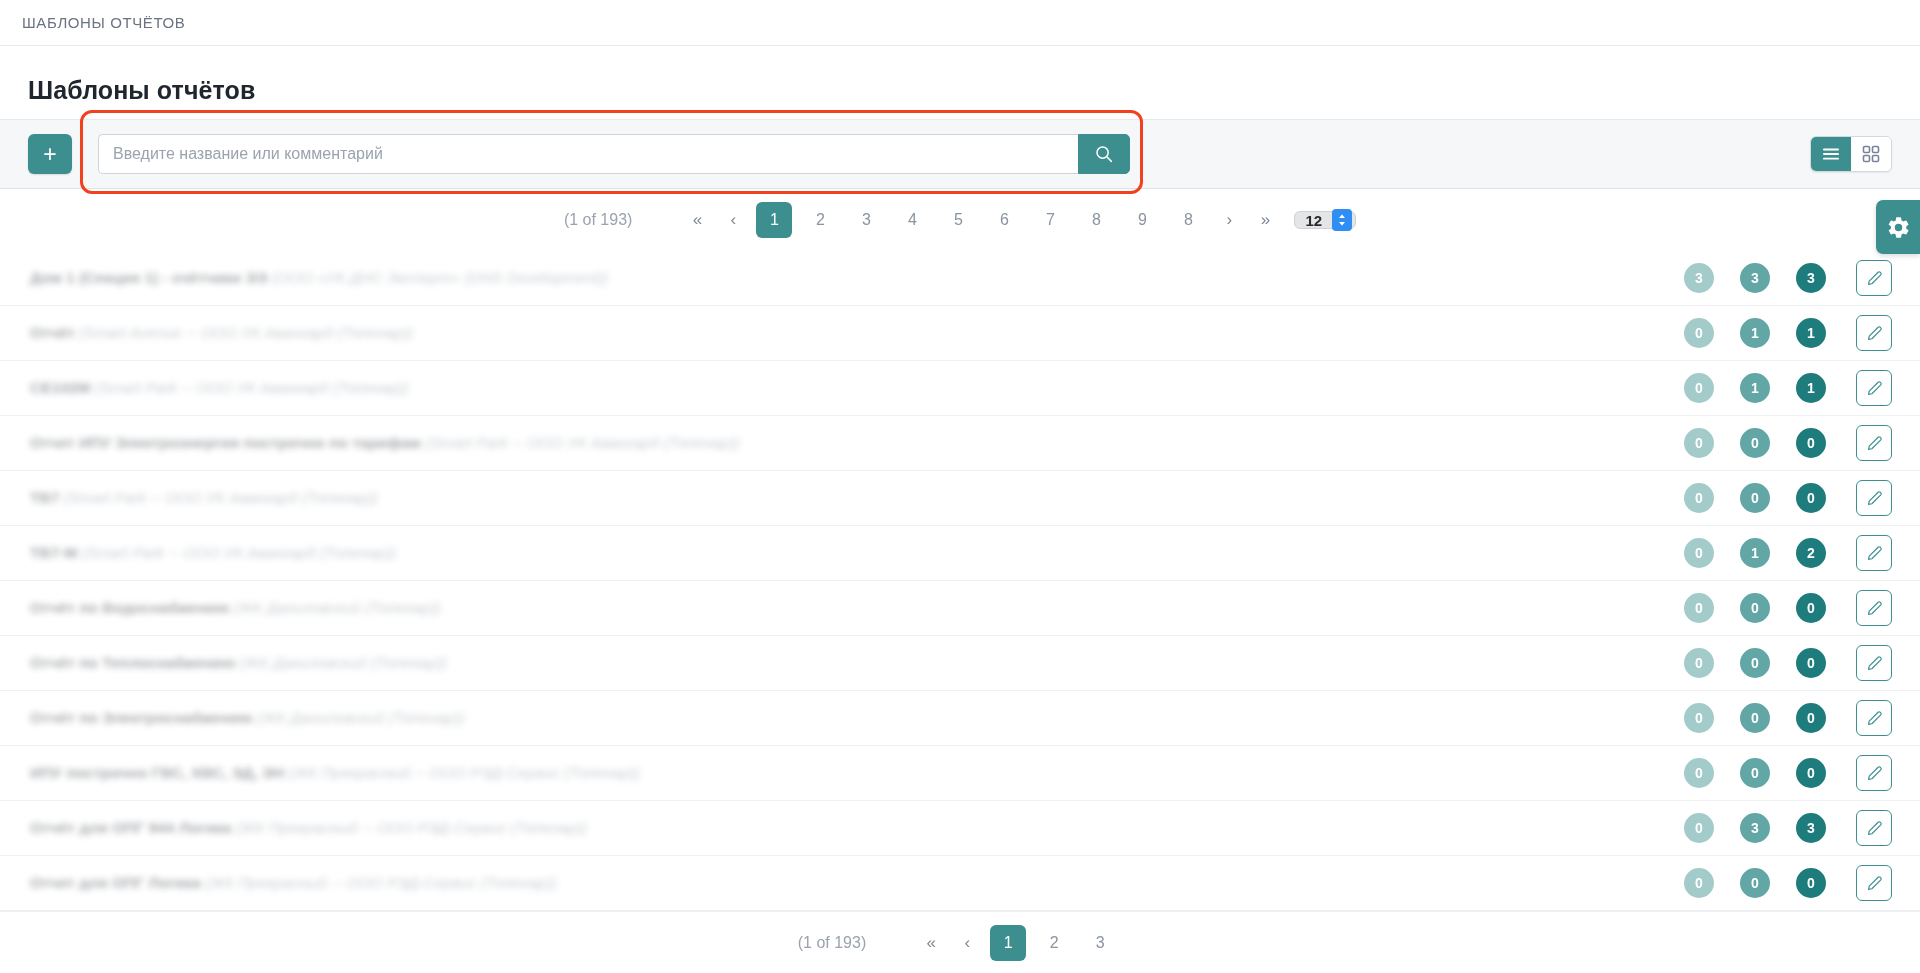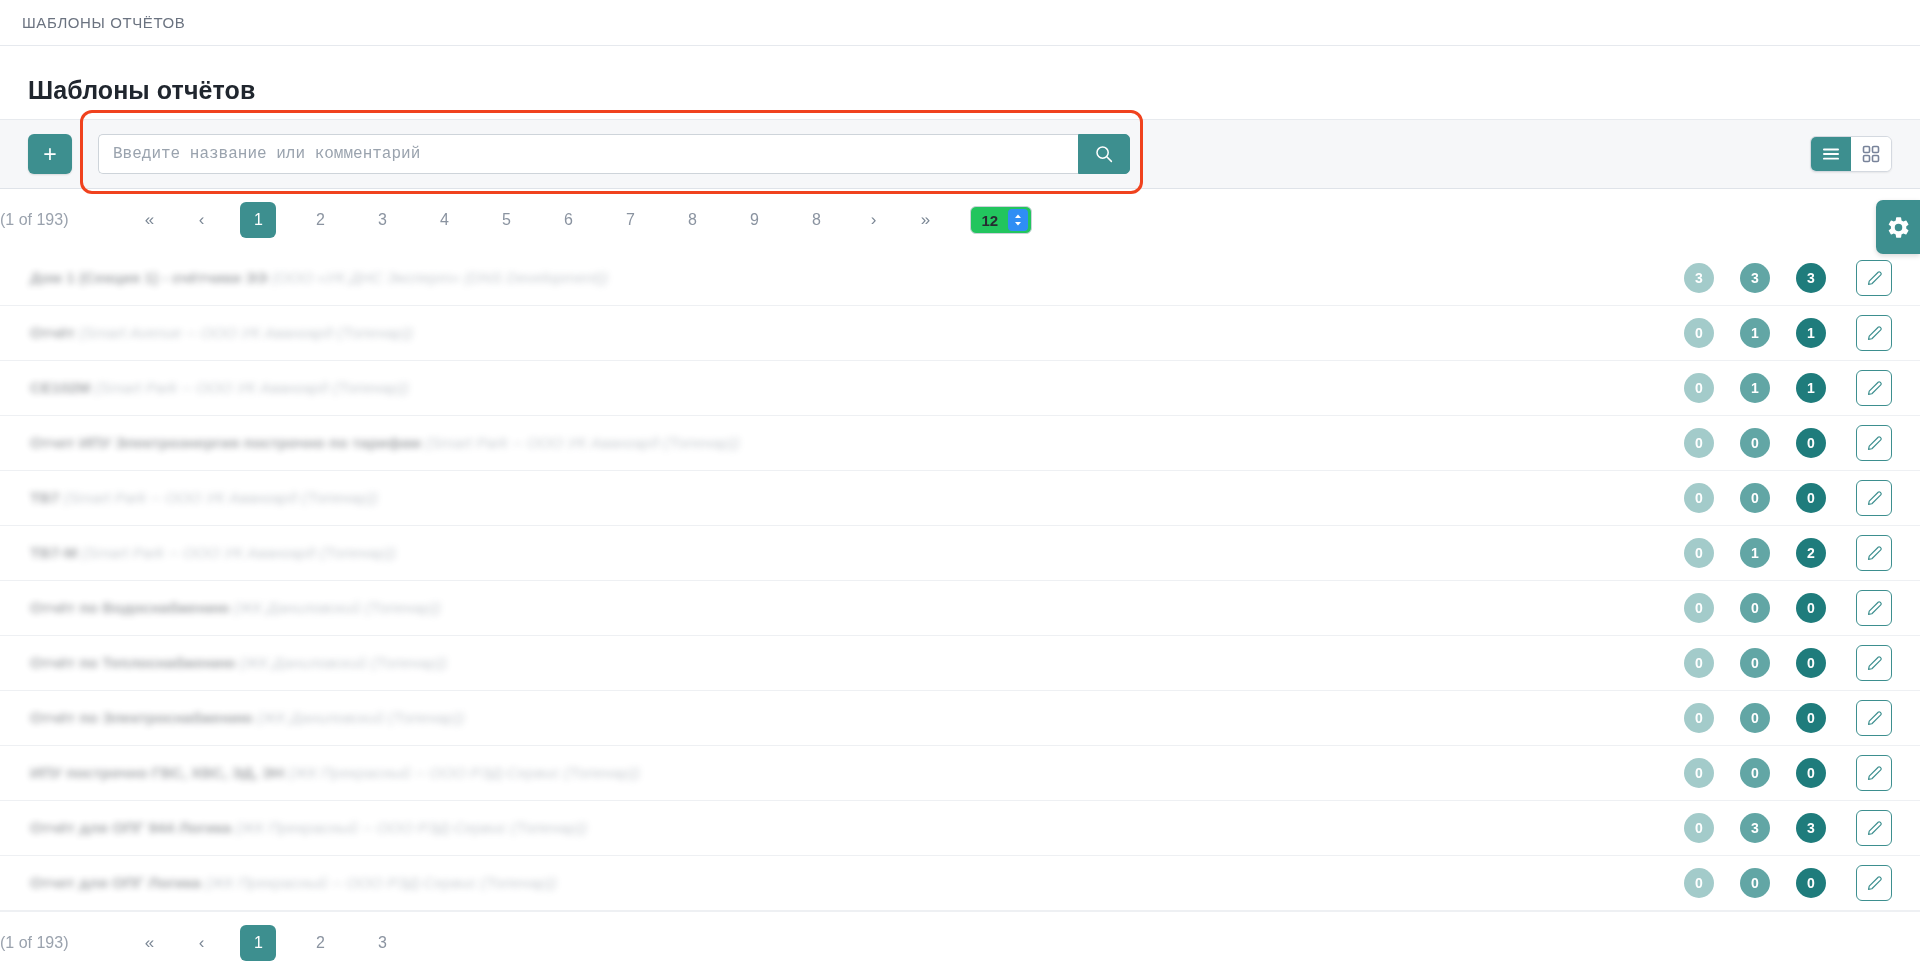--- a/index.html
+++ b/index.html
@@ -84,21 +84,21 @@
     width: 980px;
     height: 40px;
     border: 1px solid #ced4da;
     border-right: none;
     border-radius: 5px 0 0 5px;
     background: #ffffff;
     font-size: 16px;
     color: #30363d;
     padding: 0 14px;
     outline: none;
-    font-family: Liberation Mono, monospace;
+    font-family: Liberation Sans, sans-serif;
   }
   .search-input::placeholder { color: #9aa3ae; }
   .search-btn {
     width: 52px; height: 40px;
     background: #3d8f8f;
     border: 1px solid #3d8f8f;
     border-radius: 0 5px 5px 0;
     display: flex; align-items: center; justify-content: center;
     cursor: pointer;
   }
@@ -132,22 +132,22 @@
     border: 3px solid #f0421e;
     border-radius: 12px;
     pointer-events: none;
     z-index: 7;
   }
 
   
   .paginator {
     display: flex;
     align-items: center;
-    justify-content: flex-start;
-    gap: 18px;
+    justify-content: center;
+    gap: 2px;
     height: 62px;
     background: #ffffff;
     font-size: 16px;
     color: #8a93a0;
   }
   .pg-summary {
     color: #9aa2ad;
     font-size: 16px;
     margin-right: 46px;
   }
@@ -173,22 +173,22 @@
     background: #3d8f8f;
     color: #ffffff;
     font-weight: 500;
   }
   .pg-size {
     margin-left: 10px;
     display: flex;
     align-items: center;
     border: 1px solid #ccd2da;
     border-radius: 6px;
-    background: #22c55e;
-    height: 28px;
+    background: #e5e5e5;
+    height: 18px;
     padding: 0 3px 0 10px;
     gap: 10px;
   }
   .pg-size-val { font-size: 15px; color: #262b31; font-weight: 600; }
   .pg-size-stepper {
     width: 20px; height: 22px;
     background: #2f8ef4;
     border-radius: 4px;
     display: flex; flex-direction: column;
     align-items: center; justify-content: center;

